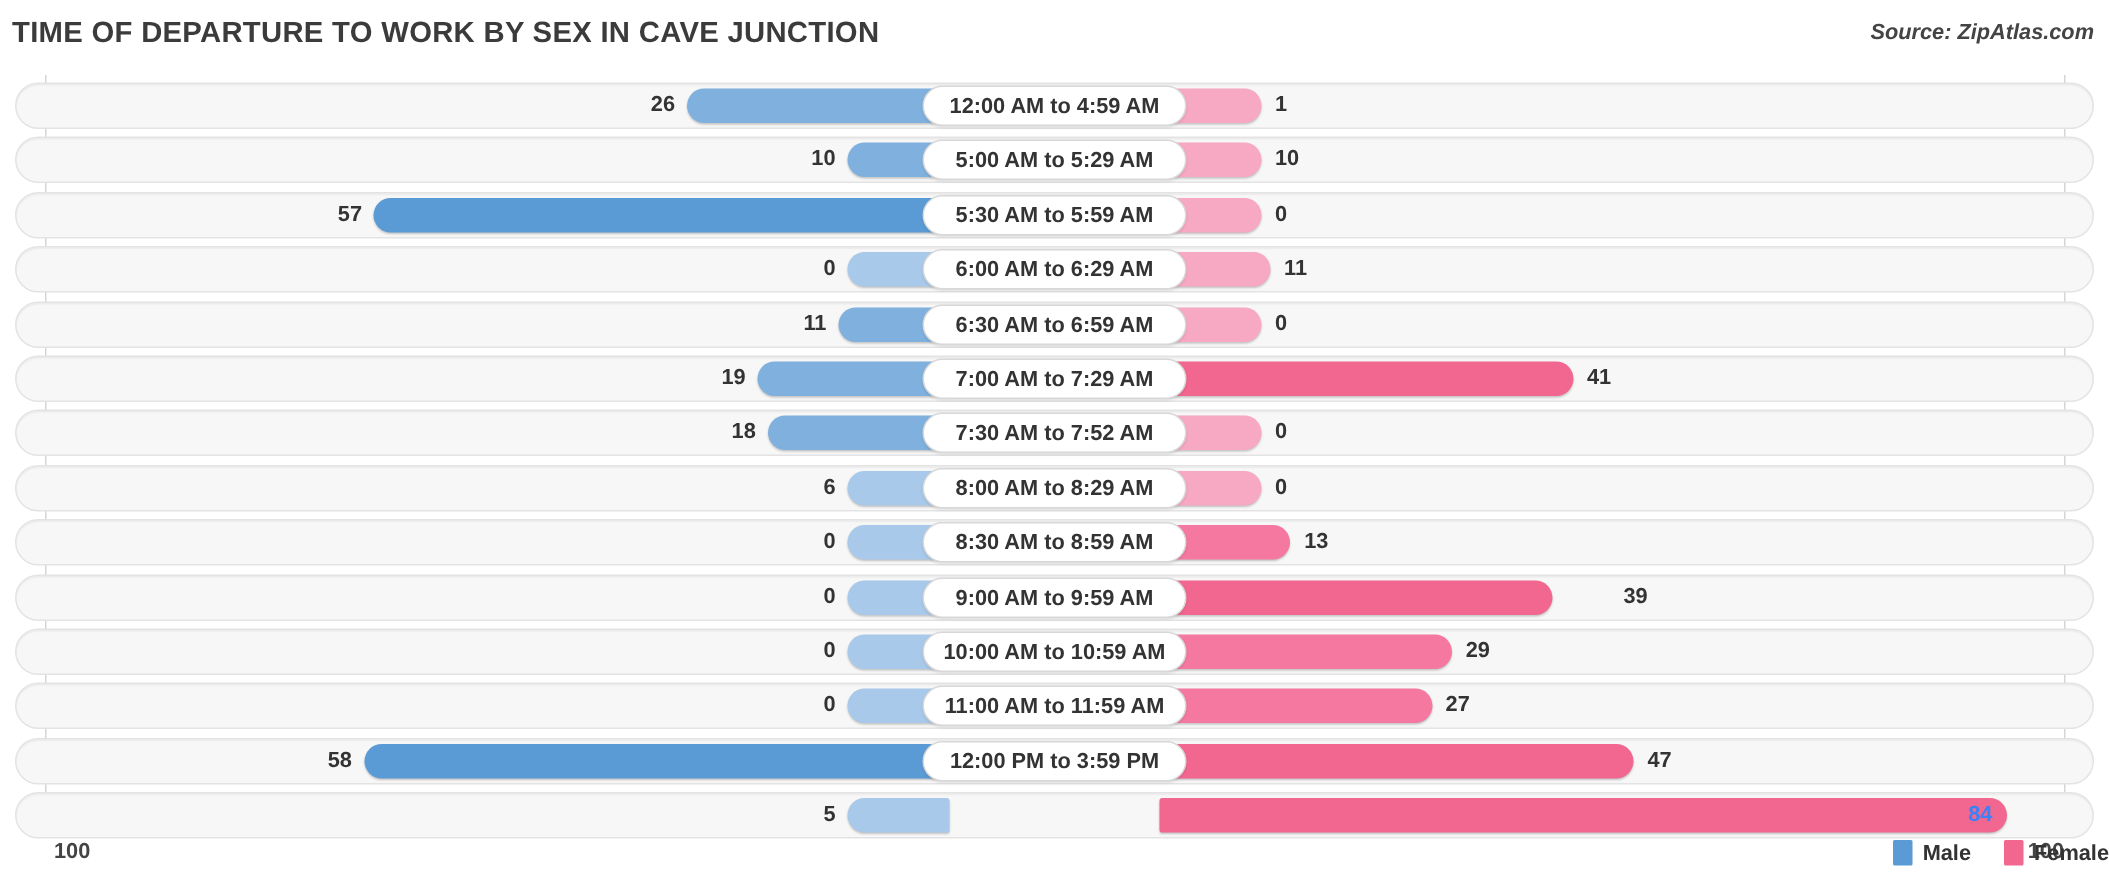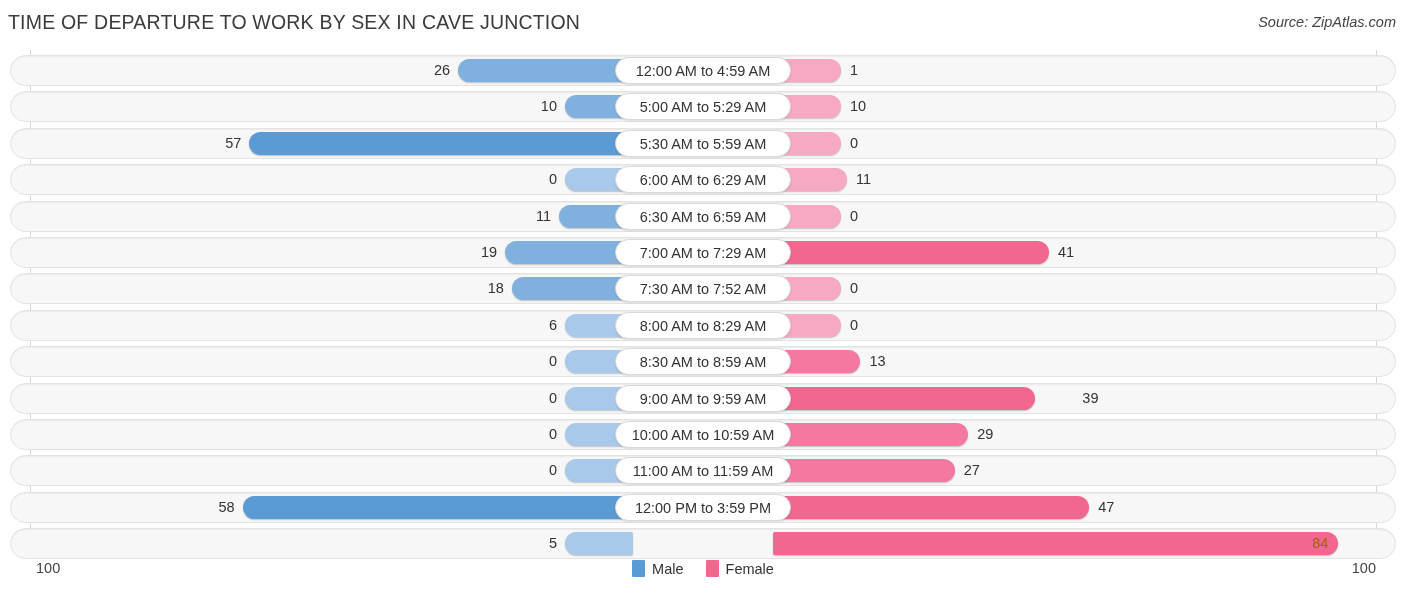--- a/index.html
+++ b/index.html
@@ -12,20 +12,21 @@
     height: 595px;
     font-family: "Liberation Sans", sans-serif;
     color: #333333;
     overflow: hidden;
   }
   .chart-root {
     position: relative;
     width: 1406px;
     height: 595px;
     box-sizing: border-box;
+    font-weight: bold;
   }
   
   .header {
     position: absolute;
     top: 0; left: 0; right: 0;
     height: 44px;
   }
   .chart-title {
     position: absolute;
     left: 8px;
@@ -94,21 +95,21 @@
     position: absolute;
     top: 5px;
     height: 21px;
     line-height: 21px;
     font-size: 14.5px;
     color: #333333;
     white-space: nowrap;
   }
   .val.male   { text-align: right; }
   .val.female { text-align: left; }
-  .val.inside { color: #a16207; }
+  .val.inside { color: #3b82f6; }
 
   .center-label {
     position: absolute;
     top: 2px;
     height: 27px;
     line-height: 27px;
     background: #ffffff;
     border: 1px solid #d8d8d8;
     border-radius: 14px;
     font-size: 14.5px;
@@ -134,21 +135,21 @@
     color: #444444;
   }
   .axis-tick.left  { left: 36px; }
   .axis-tick.right { right: 30px; }
   .legend {
     position: absolute;
     left: 0;
     top: 8px;
     width: 1406px;
     display: flex;
-    justify-content: center;
+    justify-content: flex-end;
     align-items: center;
     gap: 22px;
   }
   .legend-item {
     display: flex;
     align-items: center;
     gap: 7px;
   }
   .legend-swatch {
     width: 13px;

